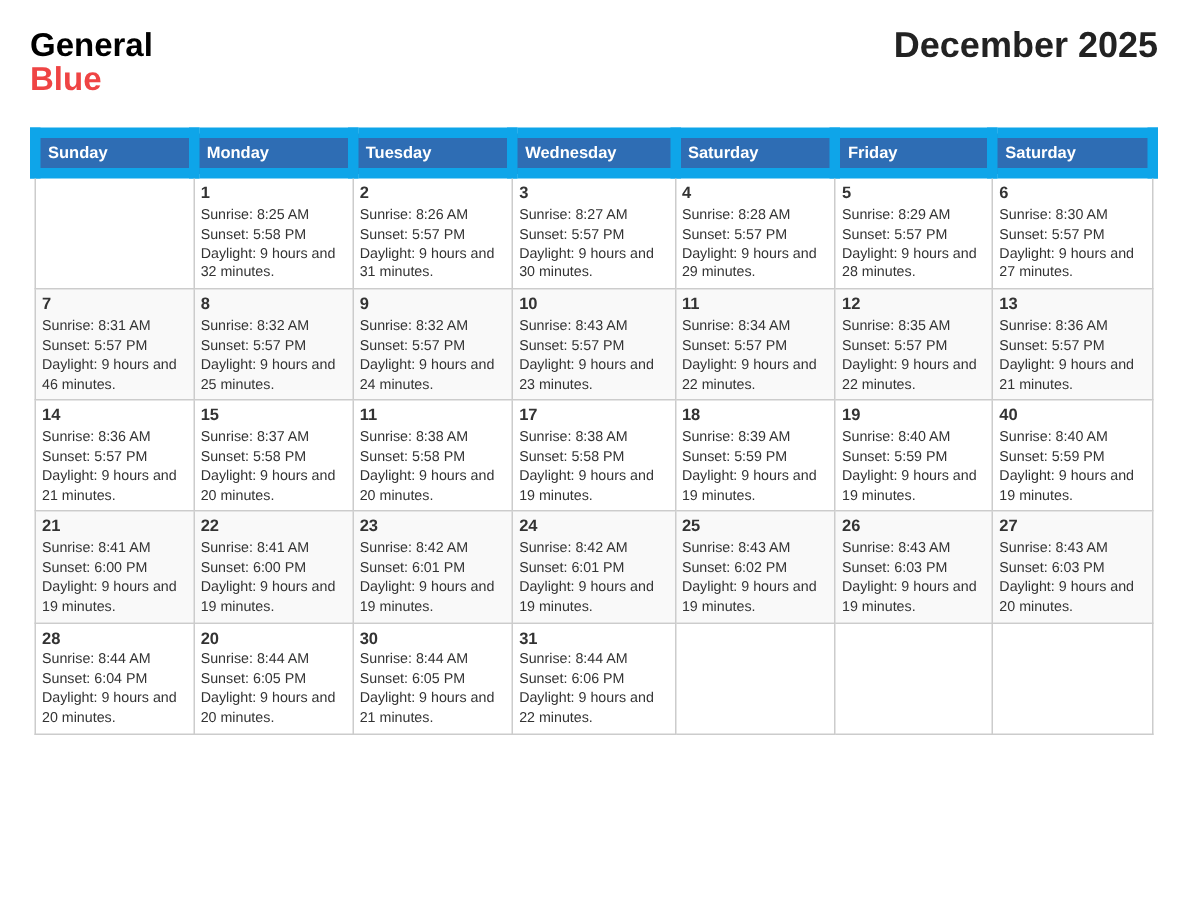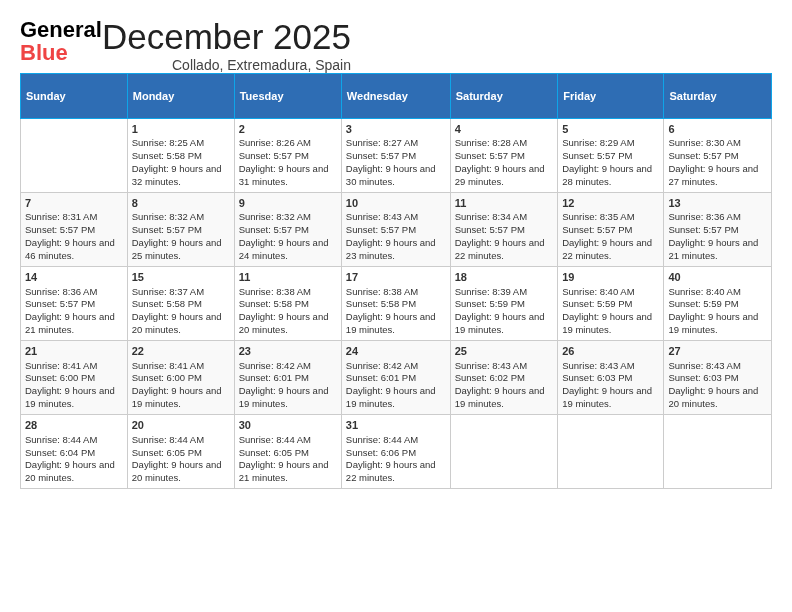--- a/index.html
+++ b/index.html
@@ -10,59 +10,59 @@
       background: #fff;
       overflow: hidden;
     }
     .page {
       width: 792px;
       height: 612px;
       padding: 18px 20px 10px 20px;
     }
     .header {
       display: flex;
-      justify-content: flex-start;
+      justify-content: space-between;
       align-items: flex-start;
-      margin-bottom: 0;
+      margin-bottom: 21px;
     }
     .logo {
       display: flex;
       align-items: center;
     }
     .logo-text {
       font-size: 22px;
       font-weight: bold;
       line-height: 1.1;
     }
     .title-block {
       text-align: right;
     }
     .month-title {
-      font-size: 35px;
-      font-weight: normal;
+      font-size: 24px;
+      font-weight: bold;
       color: #222;
       line-height: 1.1;
     }
     .subtitle {
       font-size: 14px;
       color: #444;
     }
     .calendar {
       width: 100%;
       border-collapse: collapse;
       font-size: 10px;
     }
     .calendar th {
       background: #2e6db4;
       color: #fff;
       text-align: left;
-      padding: 16px 5px;
+      padding: 4px 5px;
       font-size: 11px;
       font-weight: bold;
-      border: 1px solid #0ea5e9;
+      border: 7px solid #0ea5e9;
     }
     .calendar td {
       vertical-align: top;
       border: 1px solid #ccc;
       padding: 3px 4px;
       width: 113px;
       min-height: 75px;
       color: #333;
       font-size: 9.5px;
       line-height: 1.35;
@@ -84,21 +84,20 @@
     <div class="logo">
       <div>
         <div style="display:flex;align-items:center;">
           <span class="logo-text">General</span>
         </div>
         <div style="font-size:22px;font-weight:bold;color:#ef4444;line-height:1;">Blue</div>
       </div>
     </div>
     <div class="title-block">
       <div class="month-title">December 2025</div>
-      <div class="subtitle">Collado, Extremadura, Spain</div>
     </div>
   </div>
 
   <table class="calendar">
     <thead>
       <tr>
 
       <th>Sunday</th>
           <th>Monday</th>
           <th>Tuesday</th>

